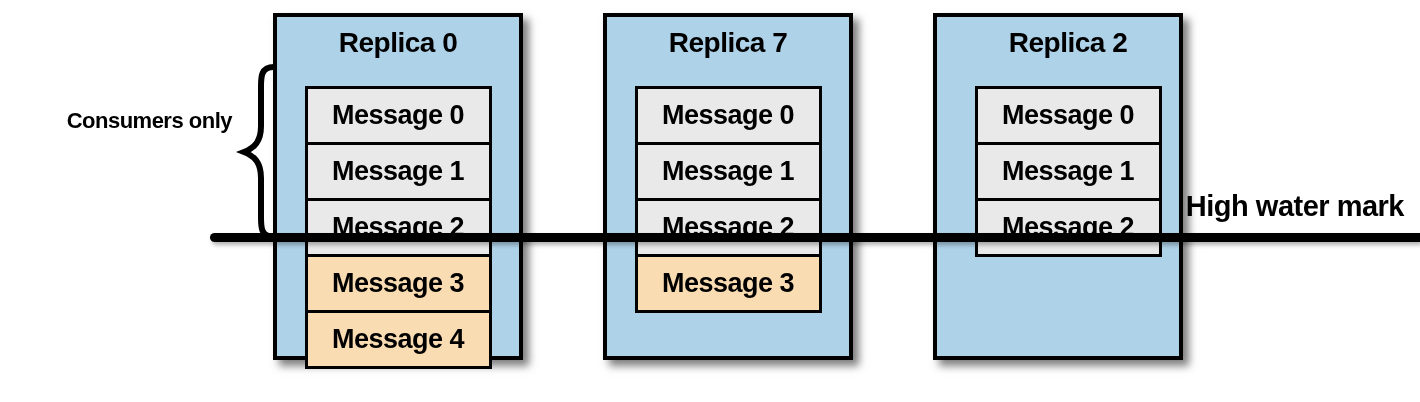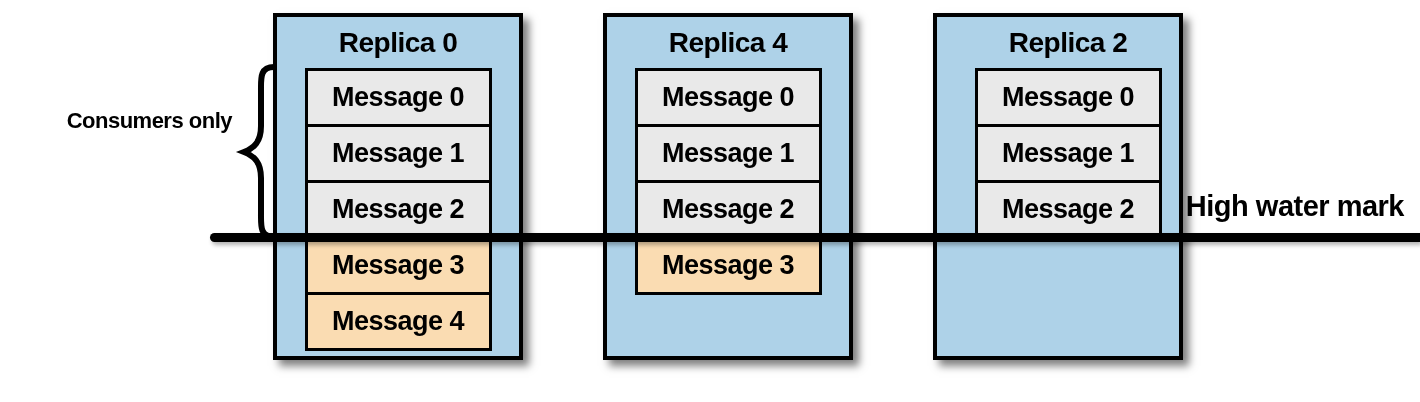--- a/index.html
+++ b/index.html
@@ -31,21 +31,21 @@
     box-shadow: 6px 6px 8px rgba(0,0,0,0.5);
   }
   .replica-title {
     height: 51px;
     display: flex;
     align-items: center;
     justify-content: center;
     font-size: 28px;
   }
   .stack {
-    margin: 0 auto;
+    margin: 18px auto;
     width: 187px;
     box-sizing: border-box;
     border: 3px solid #000;
     background: #000;
   }
   .msg {
     height: 53px;
     border-bottom: 3px solid #000;
     display: flex;
     align-items: center;
@@ -129,21 +129,21 @@
         <div class="replica-title">Replica 0</div>
         <div class="stack">
           <div class="msg above">Message 0</div>
           <div class="msg above">Message 1</div>
           <div class="msg above">Message 2</div>
           <div class="msg below">Message 3</div>
           <div class="msg below">Message 4</div>
         </div>
       </div>
       <div class="replica" style="left: 603px;">
-        <div class="replica-title">Replica 4</div>
+        <div class="replica-title">Replica 7</div>
         <div class="stack">
           <div class="msg above">Message 0</div>
           <div class="msg above">Message 1</div>
           <div class="msg above">Message 2</div>
           <div class="msg below">Message 3</div>
         </div>
       </div>
       <div class="replica" style="left: 933px; padding-left: 20px;">
         <div class="replica-title">Replica 2</div>
         <div class="stack">

